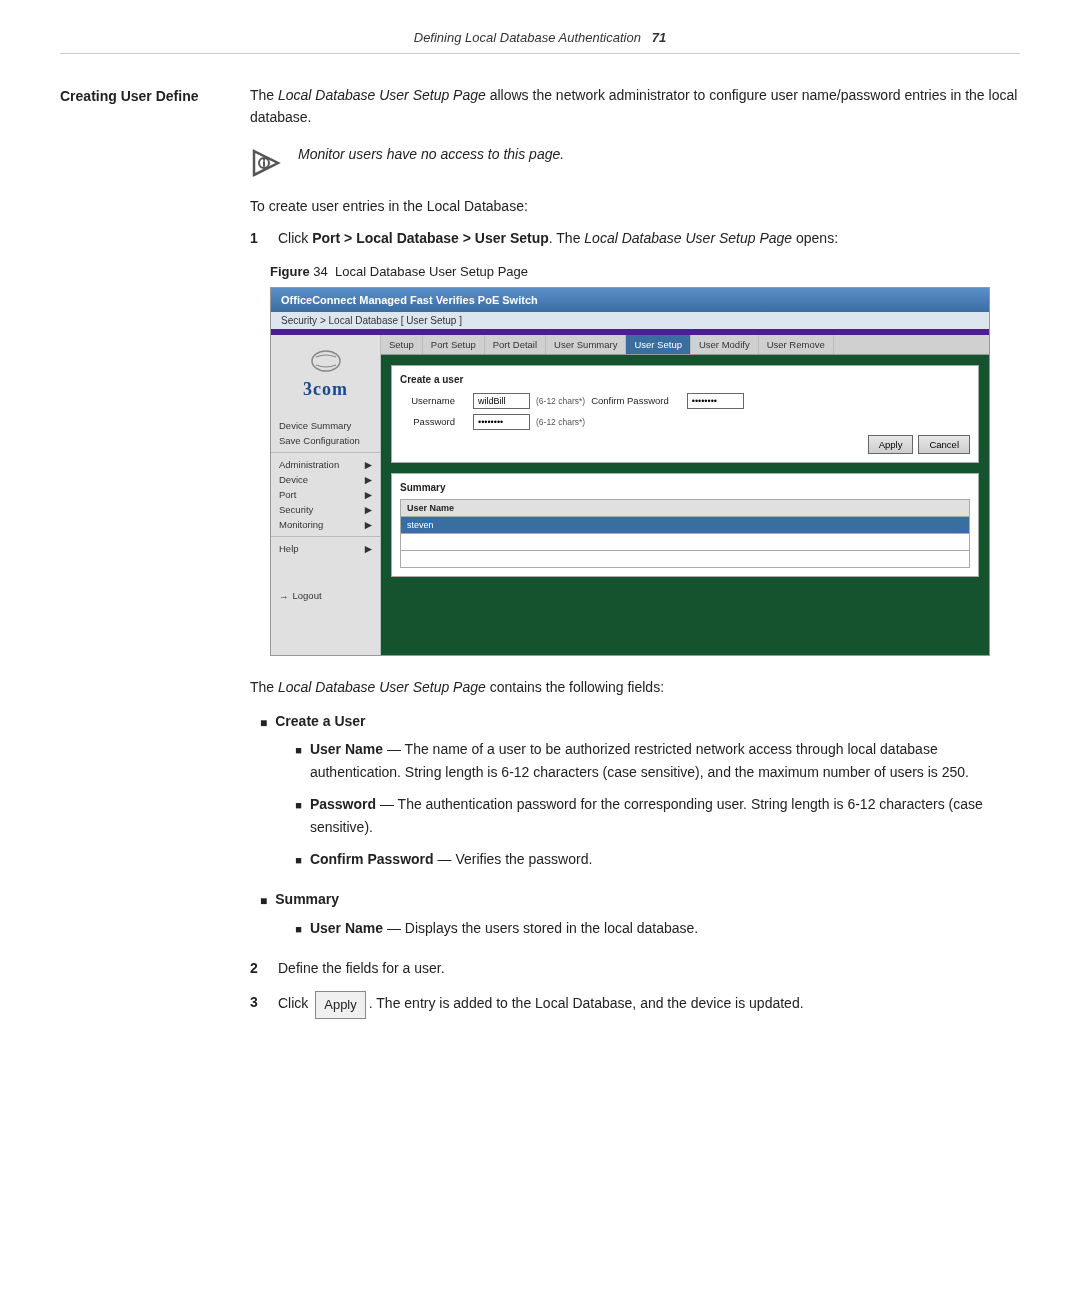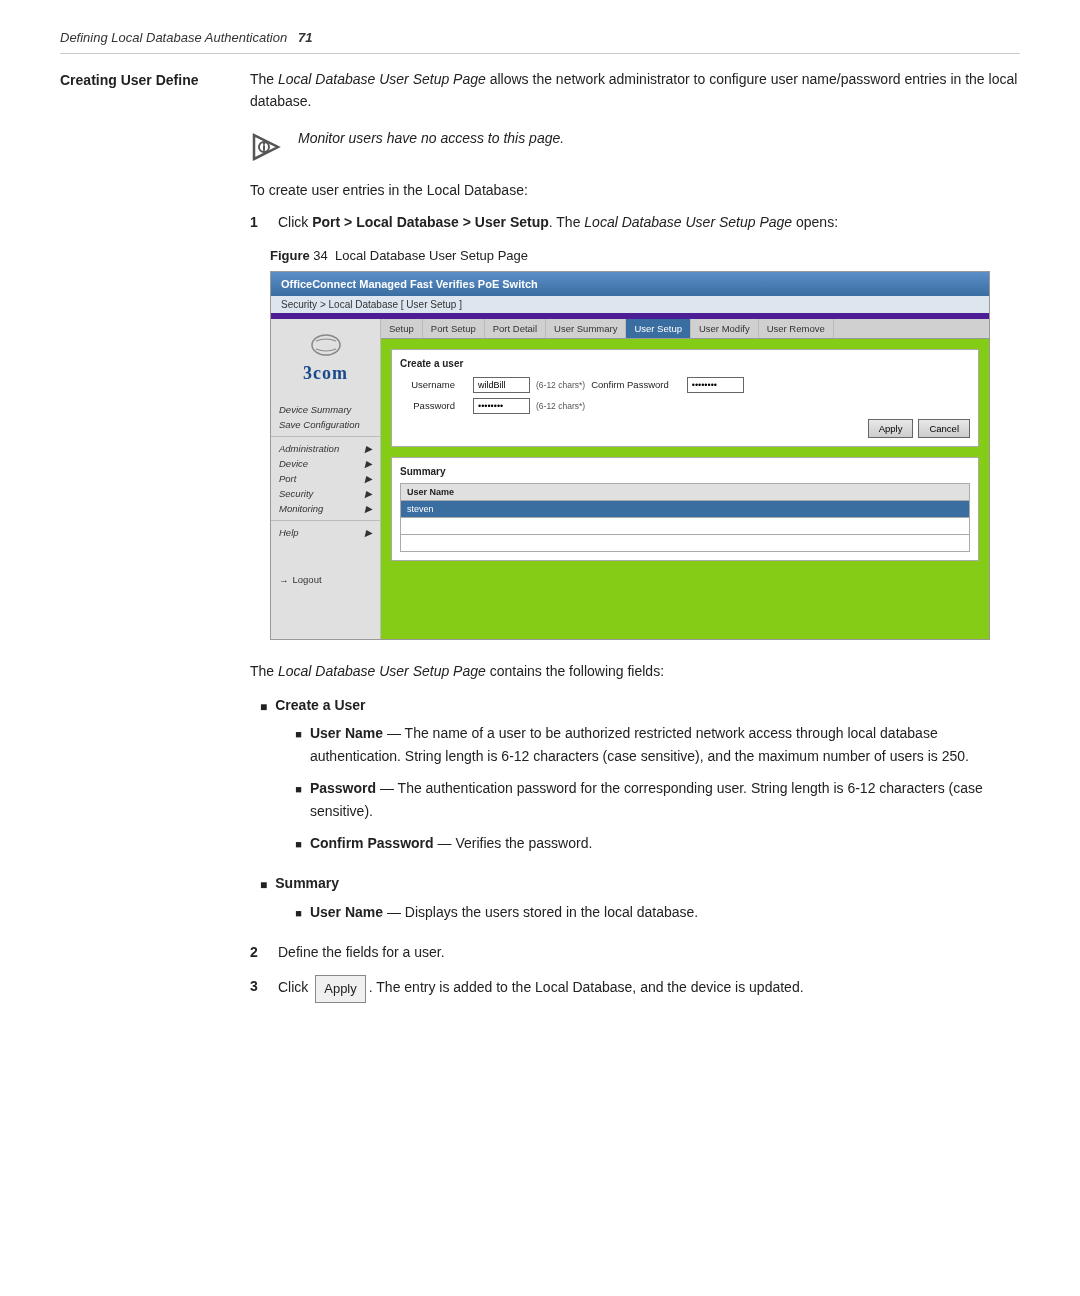--- a/index.html
+++ b/index.html
@@ -8,25 +8,25 @@
       font-size: 14px;
       background: #fff;
       color: #222;
       width: 1080px;
       min-height: 1296px;
       padding: 30px 60px;
     }
 
     
     .page-header {
-      text-align: left;
+      text-align: center;
       font-style: italic;
       font-size: 13px;
       color: #333;
-      margin-bottom: 14px;
+      margin-bottom: 30px;
       border-bottom: 1px solid #ccc;
       padding-bottom: 8px;
     }
 
     
     .content-area {
       display: flex;
       gap: 30px;
     }
 
@@ -149,21 +149,20 @@
       font-weight: bold;
       color: #1a4a8a;
       letter-spacing: 1px;
       padding: 6px 0 10px 0;
       font-family: serif;
     }
     .sidebar-section {
       font-size: 9.5px;
       padding: 2px 8px;
       color: #333;
-      font-style: italic;
     }
     .sidebar-section.clickable {
       display: flex;
       justify-content: space-between;
       cursor: pointer;
       text-align: center;
     }
     .sidebar-divider {
       border-top: 1px solid #bbb;
       margin: 4px 0;
@@ -174,21 +173,21 @@
       font-size: 9.5px;
       display: flex;
       align-items: center;
       gap: 4px;
       cursor: pointer;
       color: #333;
     }
 
     .switch-main {
       flex: 1;
-      background: #84cc16;
+      background: #14532d;
     }
     .switch-tabs {
       display: flex;
       background: #d0d0d0;
       border-bottom: 1px solid #999;
     }
     .switch-tab {
       padding: 4px 8px;
       font-size: 9.5px;
       border-right: 1px solid #bbb;

